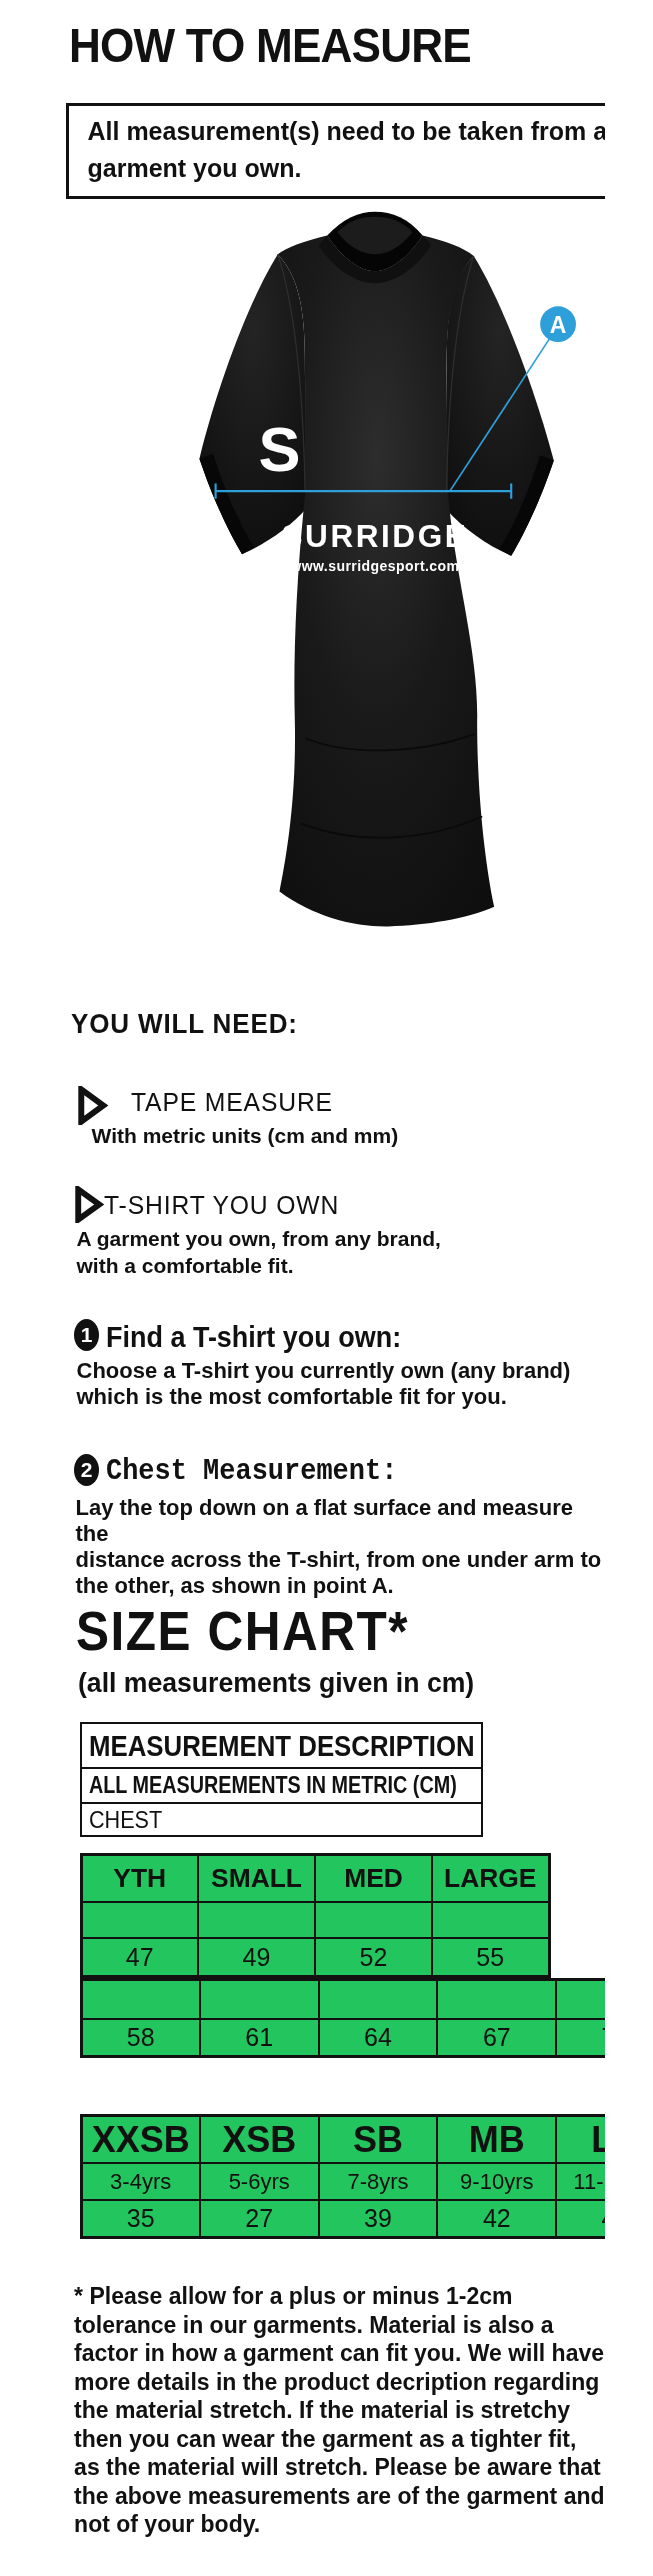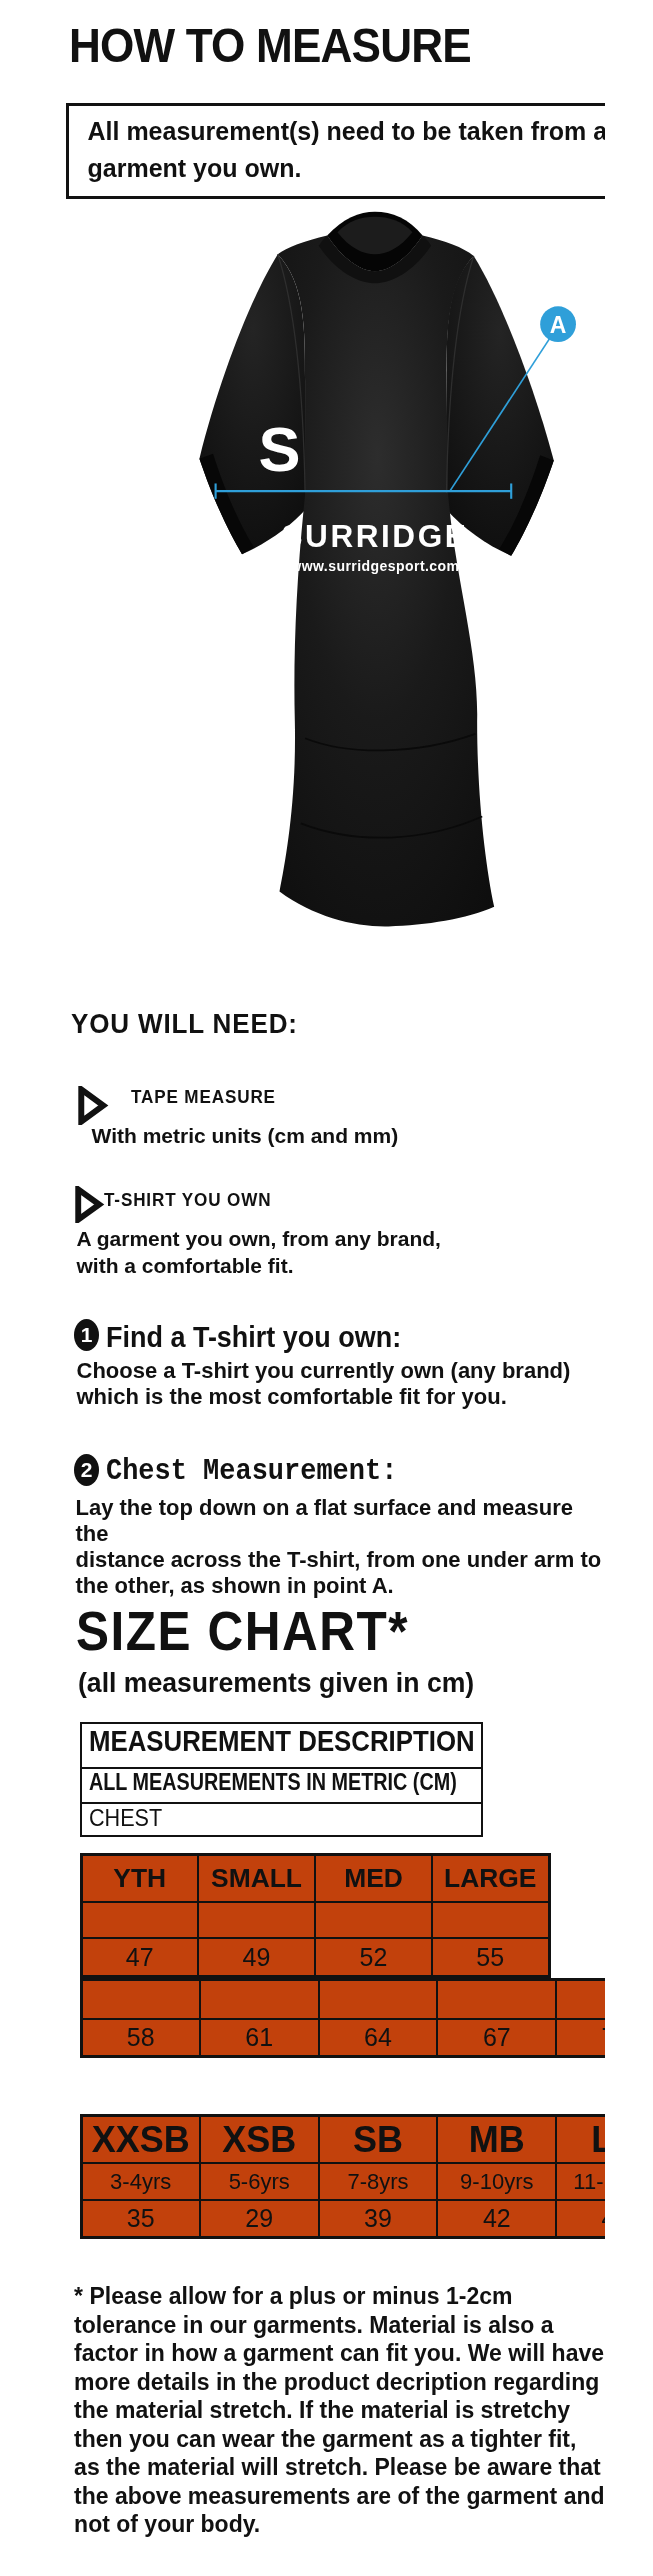--- a/index.html
+++ b/index.html
@@ -23,21 +23,21 @@
   
   .ywn-heading{left:22px;top:1008px;font-size:28px;font-weight:bold;letter-spacing:0.9px;white-space:nowrap;text-align:right;}
   .ywn-heading .condense{transform:scaleX(0.93);}
 
   .item-icon-1{left:28px;top:1086px;}
   .item-label-1{left:82px;top:1087px;}
   .item-desc-1{left:43px;top:1122px;}
   .item-icon-2{left:25.6px;top:1186px;}
   .item-label-2{left:55px;top:1190px;}
   .item-desc-2{left:28px;top:1225px;}
-  .item-label{font-size:18px;font-weight:bold;white-space:nowrap;}
+  .item-label{font-size:26px;font-weight:normal;white-space:nowrap;}
   .item-label .condense{transform:scaleX(0.95);letter-spacing:0.9px;}
   .item-desc{font-size:21px;font-weight:bold;line-height:27px;white-space:pre-line;}
 
   
   .step-badge{width:25px;height:32px;border-radius:50%;background:#111;color:#fff;
     display:flex;align-items:center;justify-content:center;font-size:21px;font-weight:bold;}
   .badge-1{left:25.6px;top:1319px;}
   .badge-2{left:25.6px;top:1454px;}
   .step-title{font-size:29px;font-weight:bold;white-space:nowrap;}
   .step-title .condense{transform:scaleX(0.93);}
@@ -47,29 +47,29 @@
   .body-1{left:28px;top:1358px;}
   .body-2{left:27px;top:1495px;}
 
   
   .sc-heading{left:27px;top:1602px;font-size:55px;font-weight:bold;line-height:58px;white-space:nowrap;}
   .sc-heading .condense{transform:scaleX(0.90);letter-spacing:1.7px;}
   .sc-sub{left:29px;top:1667px;font-size:28px;font-weight:bold;white-space:nowrap;}
   .sc-sub .condense{transform:scaleX(0.95);}
 
   .desc-table{left:31px;top:1722px;width:403px;border:2.6px solid #111;box-sizing:border-box;background:#fff;}
-  .desc-row{box-sizing:border-box;padding-left:7.7px;display:flex;overflow:hidden;white-space:nowrap;}
+  .desc-row{box-sizing:border-box;padding-left:7.7px;display:flex;align-items:center;overflow:hidden;white-space:nowrap;}
   .desc-row-0{height:45px;border-bottom:2.6px solid #111;font-size:30px;font-weight:bold;}
   .desc-row-0 .condense{transform:scaleX(0.86);}
   .desc-row-1{height:35px;border-bottom:2.6px solid #111;font-size:23px;font-weight:bold;}
   .desc-row-1 .condense{transform:scaleX(0.86);}
   .desc-row-2{height:31px;font-size:24px;font-weight:normal;}
   .desc-row-2 .condense{transform:scaleX(0.9);}
 
-  table.size-table{position:absolute;border-collapse:collapse;table-layout:fixed;text-align:center;background:#c2410c;}
+  table.size-table{position:absolute;border-collapse:collapse;table-layout:fixed;text-align:center;background:#22c55e;}
   table.size-table, table.size-table td{border:2.1px solid #111;}
   table.size-table{border-width:3px;}
   .t1{left:31px;top:1853px;width:471px;}
   .t2{left:31px;top:1978px;width:597px;}
   .t3{left:31px;top:2114px;width:597px;}
   tr.hdr td{font-weight:bold;}
   .t1 tr.hdr td{height:43px;font-size:26.4px;}
   .t1 tr.blank td{height:32px;}
   .t1 tr.vals td{height:34px;font-size:25px;font-weight:normal;}
   .t2 tr.hdr td{height:49px;font-size:28px;}
@@ -235,21 +235,21 @@
     </tr>
     <tr class="ages">
       <td>3-4yrs</td>
       <td>5-6yrs</td>
       <td>7-8yrs</td>
       <td>9-10yrs</td>
       <td>11-12yrs</td>
     </tr>
     <tr class="vals">
       <td>35</td>
-      <td>29</td>
+      <td>27</td>
       <td>39</td>
       <td>42</td>
       <td>45</td>
     </tr>
   </tbody>
     </table>
 
   <div class="abs footnote">* Please allow for a plus or minus 1-2cm
 tolerance in our garments. Material is also a
 factor in how a garment can fit you. We will have

